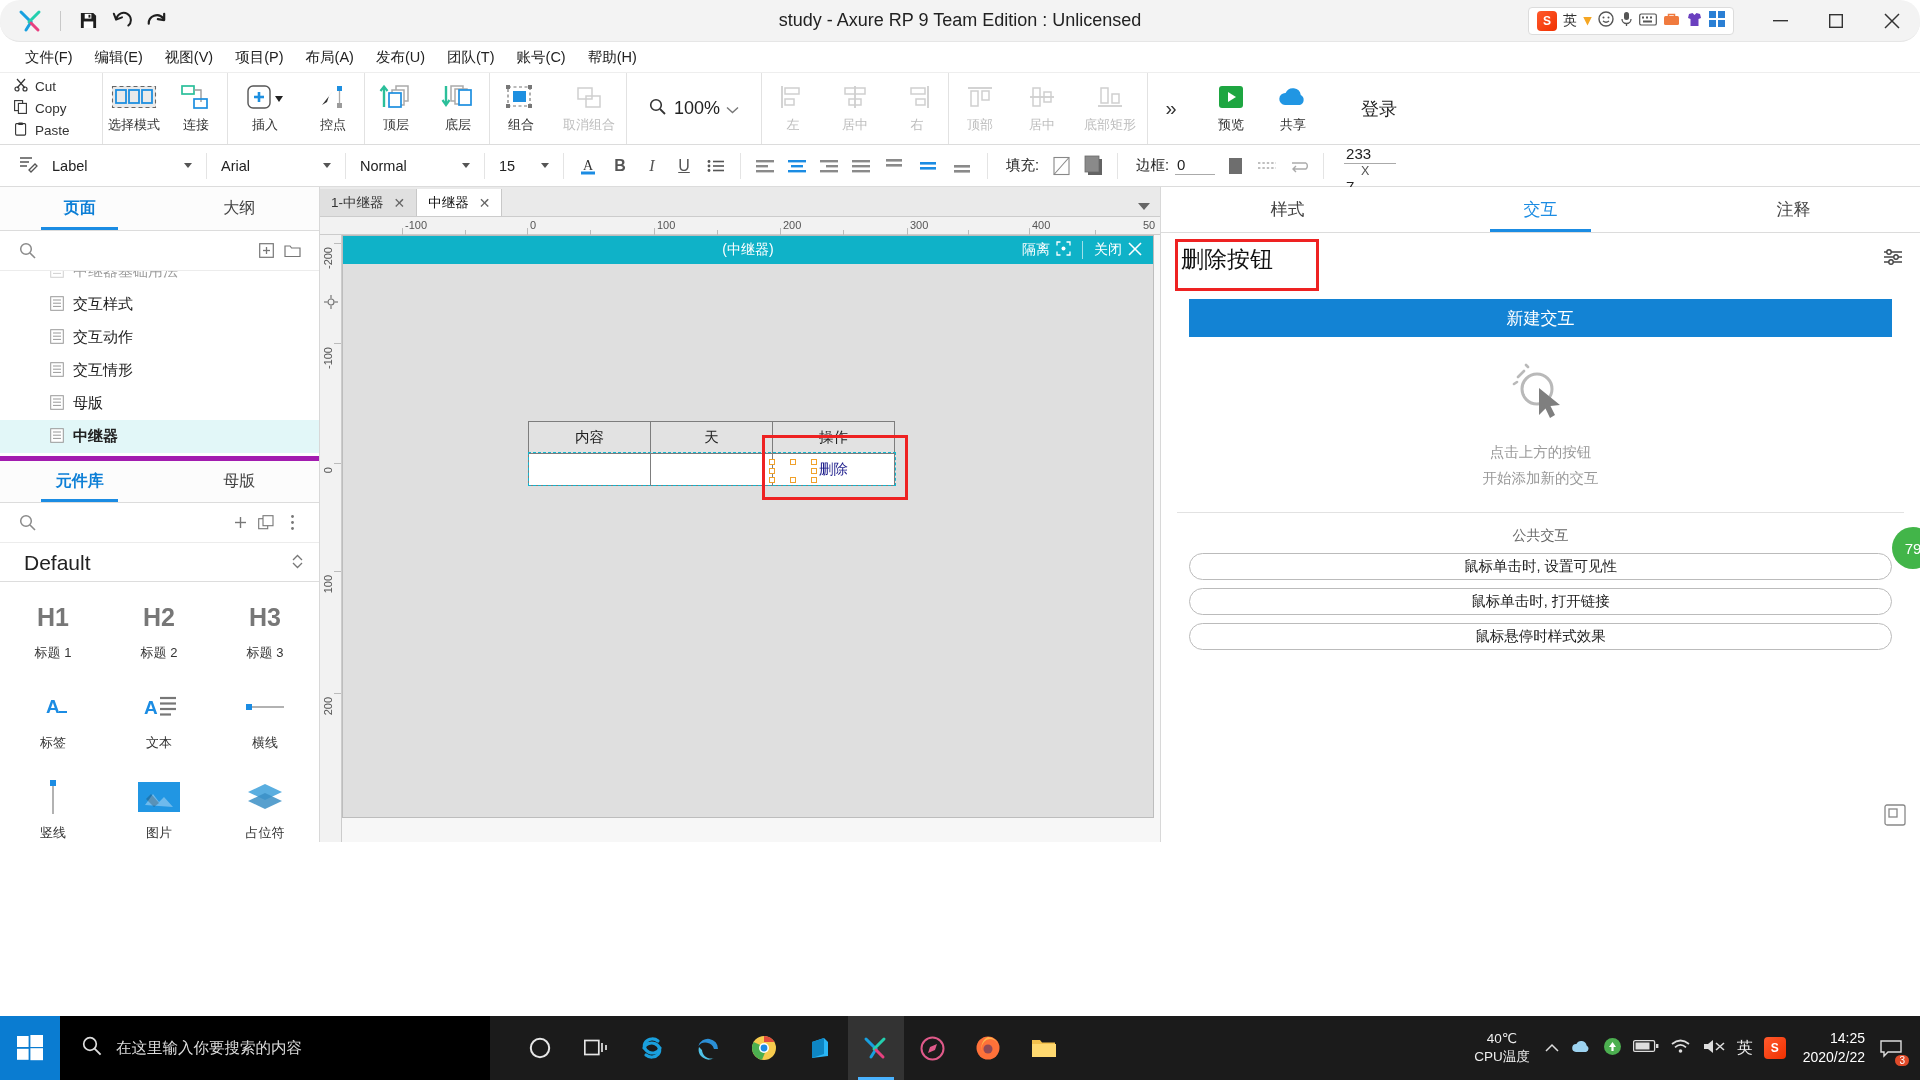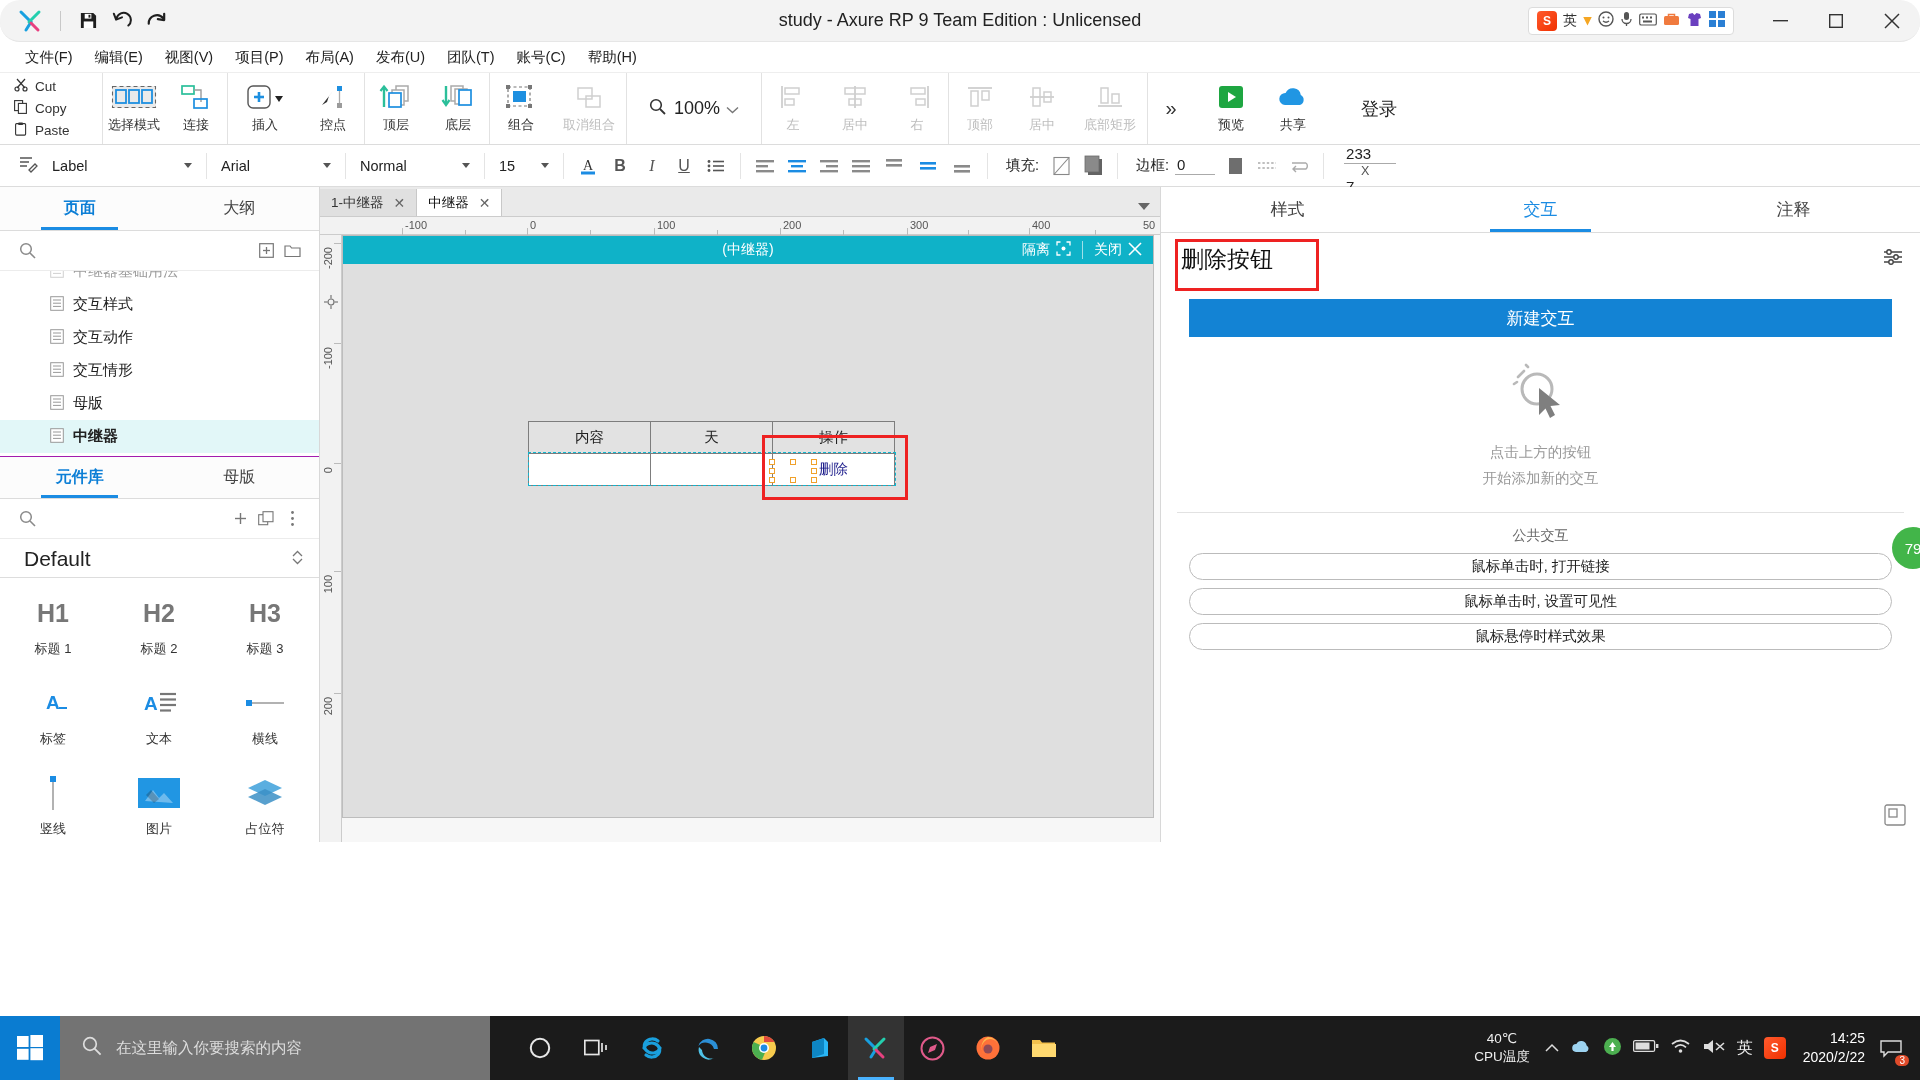--- a/index.html
+++ b/index.html
@@ -107,21 +107,21 @@
          color:#444; position:relative; cursor:default; }
   .tab.active { color:#0d7fd6; font-weight:bold; }
   .tab.active::after { content:""; position:absolute; bottom:0; left:26%; width:48%; height:3px; background:#1b8ce3; }
   .searchrow { height:40px; display:flex; align-items:center; padding:0 14px; border-bottom:1px solid #ececec; }
   .searchrow .grow { flex:1; }
   .sr-ic { width:26px; height:26px; display:flex; align-items:center; justify-content:center; color:#888; }
   .pagelist { height:185px; overflow:hidden; position:relative; }
   .pg-item { display:flex; align-items:center; gap:9px; height:33px; padding-left:50px; font-size:15px; color:#222; }
   .pg-item.sel { background:#e2f7f8; font-weight:bold; }
   .pg-item.clipped { opacity:.45; }
-  .libpanel { border-top:1px solid #a21caf; }
+  .libpanel { border-top:5px solid #a21caf; }
   .lib-grid { display:flex; flex-wrap:wrap; padding:4px 0 0 0; }
   .lib-cell { width:106px; height:90px; display:flex; flex-direction:column; align-items:center;
               justify-content:center; gap:10px; }
   .lib-ic { height:34px; display:flex; align-items:center; justify-content:center; }
   .lib-lb { font-size:13px; color:#333; }
   .lib-h { font-size:25px; font-weight:bold; color:#777; }
   .default-row { display:flex; align-items:center; justify-content:space-between;
                  padding:8px 16px 6px 24px; border-bottom:1px solid #ddd;}
   .default-lb { font-size:21px; color:#222; }
 
@@ -181,21 +181,21 @@
   .pill { margin:8px 28px 0 28px; height:27px; border:1px solid #bbb; border-radius:14px;
           display:flex; align-items:center; justify-content:center; font-size:14.5px; color:#222; cursor:pointer; }
   .rp-corner { position:absolute; right:14px; bottom:12px; }
   .green-bubble { position:absolute; right:-14px; top:340px; width:42px; height:42px; border-radius:50%;
                   background:#42b549; color:#fff; display:flex; align-items:center; justify-content:center;
                   font-size:15px; }
 
   
   .taskbar { position:absolute; left:0; top:1016px; width:1920px; height:64px; background:#1b1b1b; display:flex; align-items:center; }
   .startbtn { width:60px; height:64px; background:#0a7cd1; display:flex; align-items:center; justify-content:center; }
-  .tb-search { width:430px; height:64px; background:#737373; display:flex; align-items:center; gap:14px; padding-left:22px; }
+  .tb-search { width:430px; height:64px; background:#000000; display:flex; align-items:center; gap:14px; padding-left:22px; }
   .tb-search-txt { font-size:15.5px; color:#ddd; }
   .tb-apps { display:flex; align-items:center; gap:0px; margin-left:22px; }
   .tb-app { width:56px; height:64px; display:flex; align-items:center; justify-content:center; position:relative;}
   .tb-app.active { background:#333; }
   .tb-app.active::after { content:""; position:absolute; bottom:0; left:10px; right:10px; height:3px; background:#4ab3ff; }
   .tray { position:absolute; right:0; top:0; height:64px; display:flex; align-items:center; gap:11px; padding-right:14px; }
   .tray-txt { font-size:13.5px; color:#eee; line-height:1.35; text-align:center; }
   .clock { font-size:14px; color:#fff; text-align:right; line-height:1.35; margin-left:6px; }
   .badge-wrap { position:relative; width:30px; height:30px; display:flex;align-items:center;justify-content:center;}
   .badge { position:absolute; right:-3px; bottom:-3px; background:#e04b2a; color:#fff; font-size:10px;
@@ -1113,22 +1113,22 @@
           <path d="M29 25 L29 52 L35.5 45.5 L40 55 L45 52 L40.5 43 L50 42 Z" fill="#7f7f7f"></path>
         </svg>
       </div>
       <div class="empty-txt">点击上方的按钮</div>
       <div class="empty-txt" style="margin-top:-8px;">开始添加新的交互</div>
     </div>
 
     <div class="rp-div"></div>
     <div class="pub-lb">公共交互</div>
 
+    <div class="pill">鼠标单击时, 设置可见性</div>
     <div class="pill">鼠标单击时, 打开链接</div>
-    <div class="pill">鼠标单击时, 设置可见性</div>
     <div class="pill">鼠标悬停时样式效果</div>
 
     <div class="rp-corner">
       <svg width="22" height="22" viewBox="0 0 22 22">
           <rect x="1" y="1" width="20" height="20" rx="2" fill="none" stroke="#888" stroke-width="1.3"></rect>
           <rect x="5" y="5" width="8" height="8" fill="none" stroke="#888" stroke-width="1.3"></rect>
         </svg>
     </div>
 
     <div class="green-bubble">79</div>

